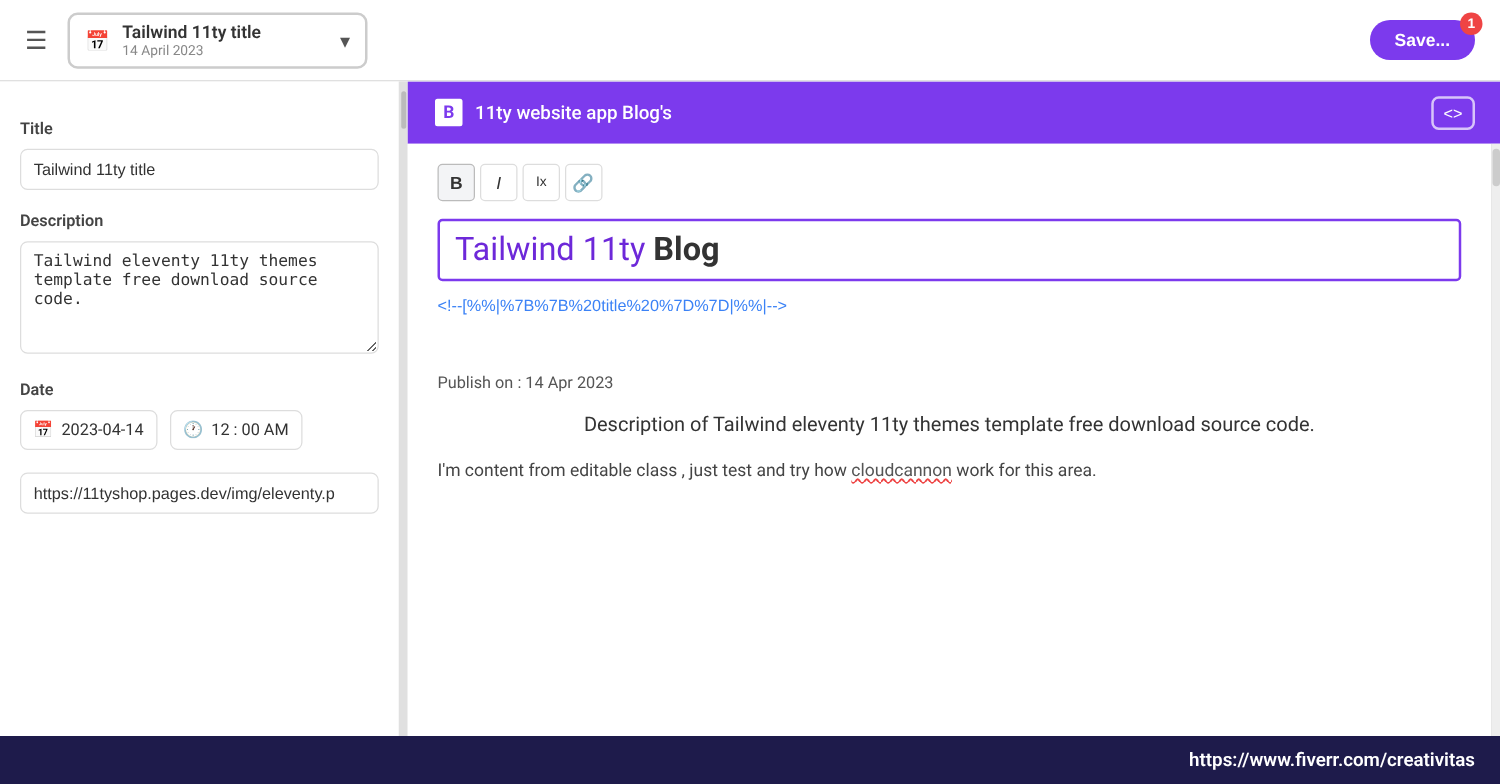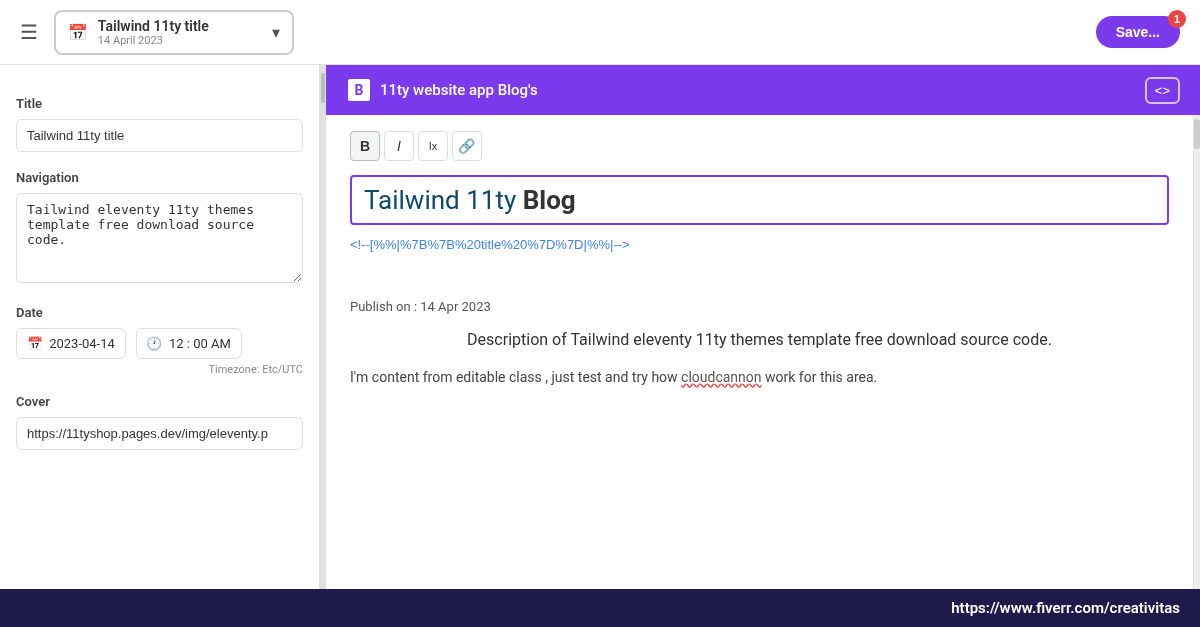--- a/index.html
+++ b/index.html
@@ -244,21 +244,21 @@
 
     
     .blog-title-editable {
       border: 2px solid #7c3aed;
       border-radius: 4px;
       padding: 8px 12px;
       margin-bottom: 12px;
       font-size: 26px;
       color: #333;
     }
-    .blog-title-editable .normal-text { font-weight: normal; color: #0c4a6e; }
+    .blog-title-editable .normal-text { font-weight: normal; color: #6d28d9; }
     .blog-title-editable .bold-text { font-weight: bold; color: #333; }
 
     .template-comment {
       font-size: 13px;
       color: #3b82f6;
       margin-bottom: 6px;
       font-family: Liberation Sans, sans-serif;
     }
     .publish-date {
       font-size: 13px;
@@ -423,41 +423,39 @@
 
 <div class="main-area">
 
   <div class="left-panel">
     <div class="field-group">
       <div class="field-label">Title</div>
       <input class="text-input" type="text" value="Tailwind 11ty title" style="">
     </div>
 
     <div class="field-group">
-      <div class="field-label">Navigation</div>
+      <div class="field-label">Description</div>
       <textarea class="textarea-input" style="">Tailwind eleventy 11ty themes template free download source code.</textarea>
     </div>
 
     <div class="field-group">
       <div class="field-label">Date</div>
       <div class="date-row">
         <div class="date-input-box">
           <span class="icon">📅</span>
           <span>2023-04-14</span>
         </div>
         <div class="date-input-box">
           <span class="icon">🕐</span>
           <span>12 : 00  AM</span>
         </div>
       </div>
-      <div class="timezone-label">Timezone: Etc/UTC</div>
     </div>
 
     <div class="field-group">
-      <div class="field-label">Cover</div>
       <input class="text-input" type="text" value="https://11tyshop.pages.dev/img/eleventy.p" style="">
     </div>
   </div>
 
   <div class="divider-line">
     <div class="divider-handle"></div>
   </div>
 
   <div class="right-area">
 

